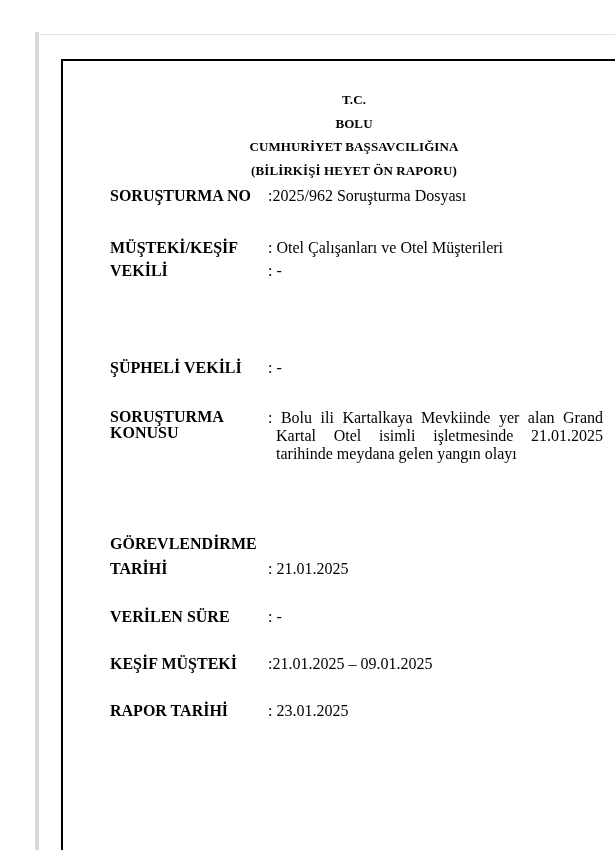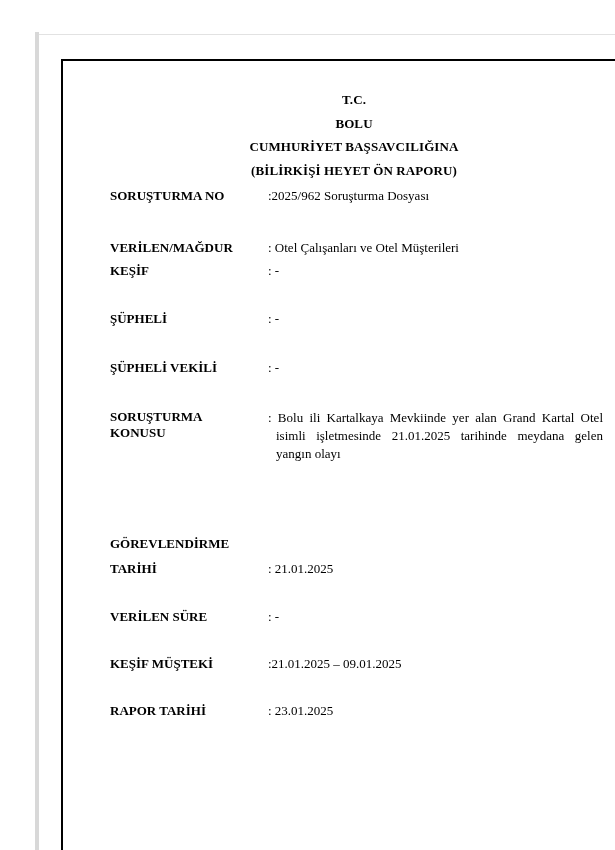--- a/index.html
+++ b/index.html
@@ -37,21 +37,21 @@
     text-align: center;
     font-weight: bold;
     font-size: 13px;
     line-height: 15.7px;
     letter-spacing: 0.1px;
   }
 
   .row {
     position: absolute;
     left: 70px;
-    font-size: 13px;
+    font-size: 16px;
     line-height: 16px;
     white-space: nowrap;
   }
   .row .label {
     display: inline-block;
     width: 142px;
     font-weight: bold;
     vertical-align: top;
   }
   .row .value {
@@ -84,30 +84,27 @@
     <div>BOLU</div>
     <div>CUMHURİYET BAŞSAVCILIĞINA</div>
     <div>(BİLİRKİŞİ HEYET ÖN RAPORU)</div>
   </div>
 
   <div class="row" style="top:148px">
     <span class="label">SORUŞTURMA NO</span><span class="value">:2025/962 Soruşturma Dosyası</span>
   </div>
 
   <div class="row" style="top:200px">
-    <span class="label">VERİLEN/MAĞDUR</span><span class="value">: Otel Çalışanları ve Otel Müşterileri</span>
+    <span class="label">MÜŞTEKİ/KEŞİF</span><span class="value">: Otel Çalışanları ve Otel Müşterileri</span>
   </div>
 
   <div class="row" style="top:223px">
-    <span class="label">KEŞİF</span><span class="value">: -</span>
+    <span class="label">VEKİLİ</span><span class="value">: -</span>
   </div>
 
-  <div class="row" style="top:271px">
-    <span class="label">ŞÜPHELİ</span><span class="value">: -</span>
-  </div>
 
   <div class="row" style="top:320px">
     <span class="label">ŞÜPHELİ VEKİLİ</span><span class="value">: -</span>
   </div>
 
   <div class="row multiline" style="top:369px">
     <span class="label">SORUŞTURMA KONUSU</span><span class="value">: Bolu ili Kartalkaya Mevkiinde yer alan Grand Kartal Otel isimli işletmesinde 21.01.2025 tarihinde meydana gelen yangın olayı</span>
   </div>
 
 

